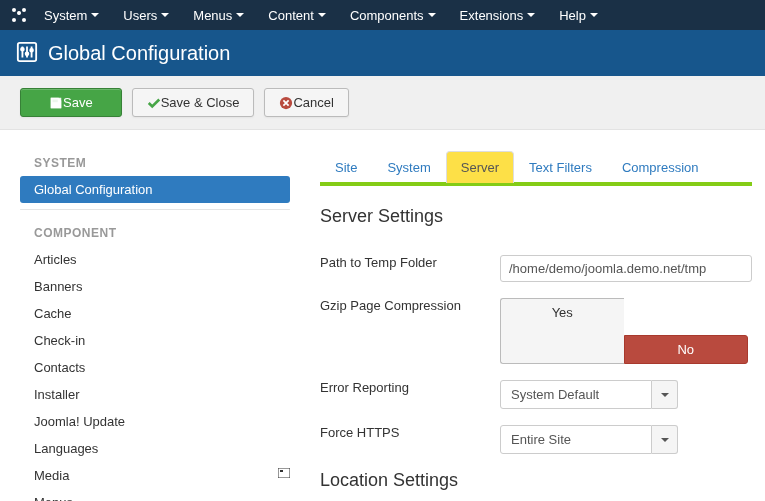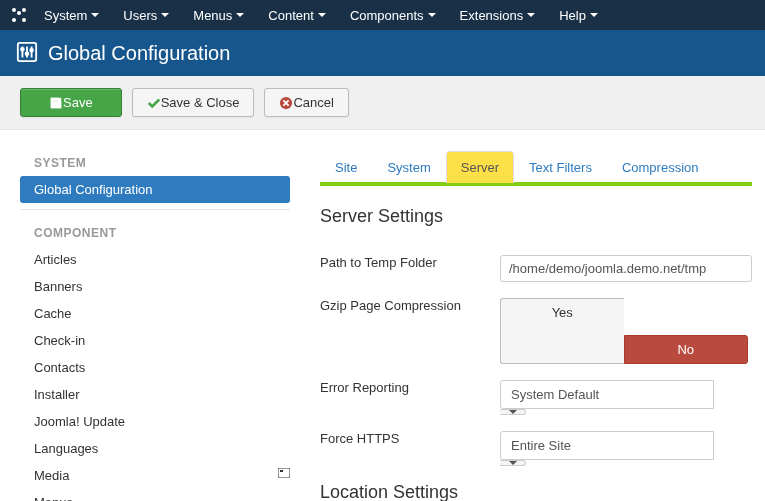--- a/index.html
+++ b/index.html
@@ -30,21 +30,21 @@
 .section-title { font-size: 18px; font-weight: 500; color: #333; margin: 10px 0 28px; }
 .form-row { display: flex; align-items: flex-start; margin-bottom: 16px; }
 .form-label { width: 180px; color: #333; font-size: 13px; }
 .form-control { flex: 1; }
 input[type=text] { width: 252px; padding: 5px 8px; border: 1px solid #ccc; border-radius: 3px; font-size: 13px; color: #555; }
 .btn-group { display: flex; width: 248px; }
 .btn-group .toggle { flex: 1; text-align: center; padding: 6px 0; border: 1px solid #bbb; font-size: 13px; cursor: pointer; background: #f5f5f5; }
 .btn-group .toggle:first-child { border-radius: 3px 0 0 3px; border-right: none; }
 .btn-group .toggle:last-child { border-radius: 0 3px 3px 0; }
 .btn-group .toggle.active-no { background: #b94a3e; color: #fff; border-color: #a8392d; margin-top: 37px; }
-.select { display: flex; width: 214px; flex-direction: column; }
+.select { display: flex; width: 178px; }
 .select-val { flex: 1; border: 1px solid #ccc; border-radius: 3px 0 0 3px; padding: 6px 10px; font-size: 13px; color: #555; background: #fff; }
 .select-caret { width: 26px; border: 1px solid #ccc; border-left: none; border-radius: 0 3px 3px 0; background: #f5f5f5; display: flex; align-items: center; justify-content: center; }
 .select-caret .caret { border-top-color: #555; }
 .small-badge { position: absolute; right: 0; top: 4px; }
 </style>
 </head>
 <body>
 
 <div class="topnav">
   <span class="logo">

